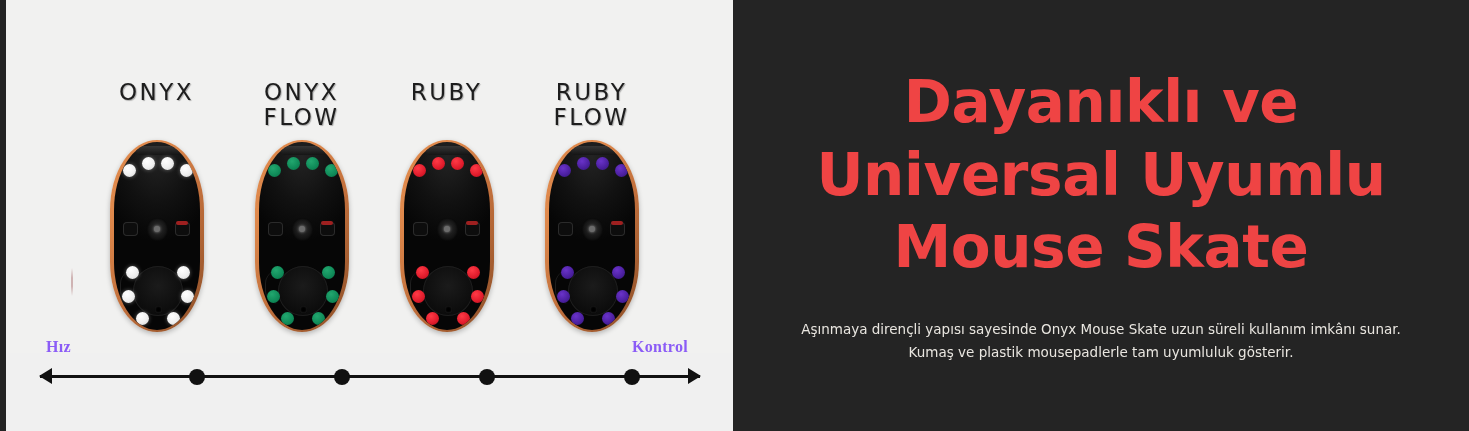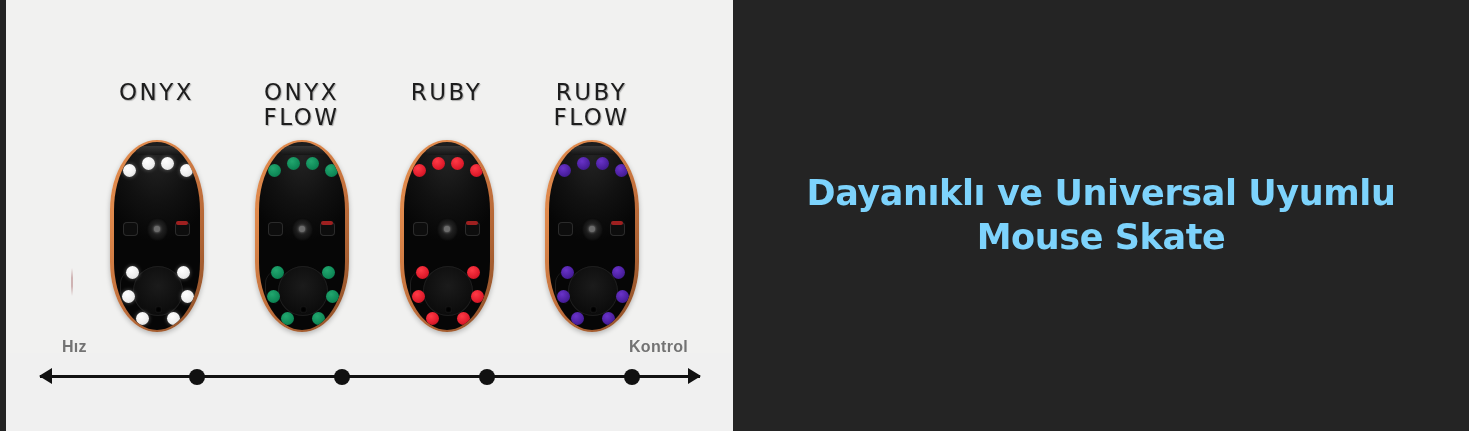--- a/index.html
+++ b/index.html
@@ -196,26 +196,25 @@
 
   
   .axis-wrap {
     position: absolute;
     left: 40px; top: 338px;
     width: 660px; height: 60px;
   }
   .axis-label {
     position: absolute;
     top: 0;
-    font-family: Liberation Sans, sans-serif;
+    font-family: Liberation Serif, serif;
     font-size: 16px;
     font-weight: 700;
-    color: #737373;
+    color: #8b5cf6;
     letter-spacing: .3px;
-    margin-left: 16px;
   }
   .axis-label.left  { left: 6px; }
   .axis-label.right { right: 12px; }
   .axis-line {
     position: absolute;
     left: 0; top: 37px;
     width: 660px; height: 3px;
     background: #111;
   }
   .arrow {
@@ -250,23 +249,23 @@
     height: 431px;
     background: #242424;
     display: flex;
     flex-direction: column;
     align-items: center;
     justify-content: center;
     padding: 0 60px;
   }
   .headline {
     margin: 0;
-    color: #7dd3fc;
+    color: #ef4444;
     font-family: "DejaVu Sans", sans-serif;
-    font-size: 35px;
+    font-size: 58px;
     font-weight: 700;
     line-height: 1.25;
     text-align: center;
     letter-spacing: -.4px;
     max-width: 620px;
   }
   .subcopy {
     margin: 34px 0 0 0;
     color: #e9e6e0;
     font-family: "DejaVu Sans", sans-serif;
@@ -420,15 +419,16 @@
         <div class="axis-dot-cell">
             <div class="axis-dot"></div>
           </div>
       </div>
     </div>
 
   </div>
 
   <div class="copy-panel">
     <h2 class="headline">Dayanıklı ve Universal Uyumlu Mouse Skate</h2>
+    <p class="subcopy">Aşınmaya dirençli yapısı sayesinde Onyx Mouse Skate uzun süreli kullanım imkânı sunar. Kumaş ve plastik mousepadlerle tam uyumluluk gösterir.</p>
   </div>
 
 </div>
 
 </body></html>

